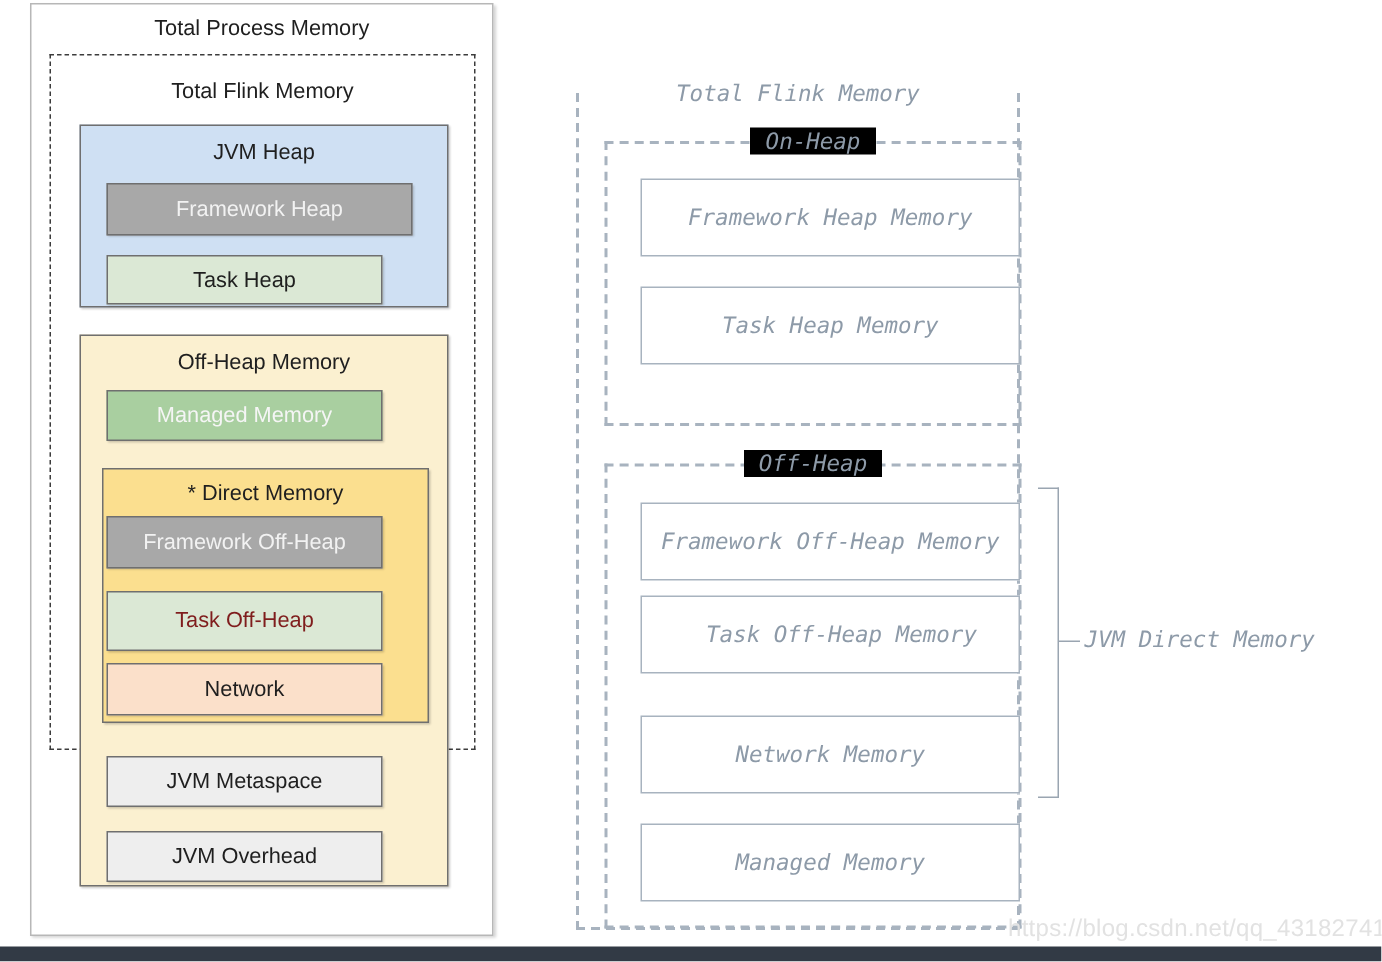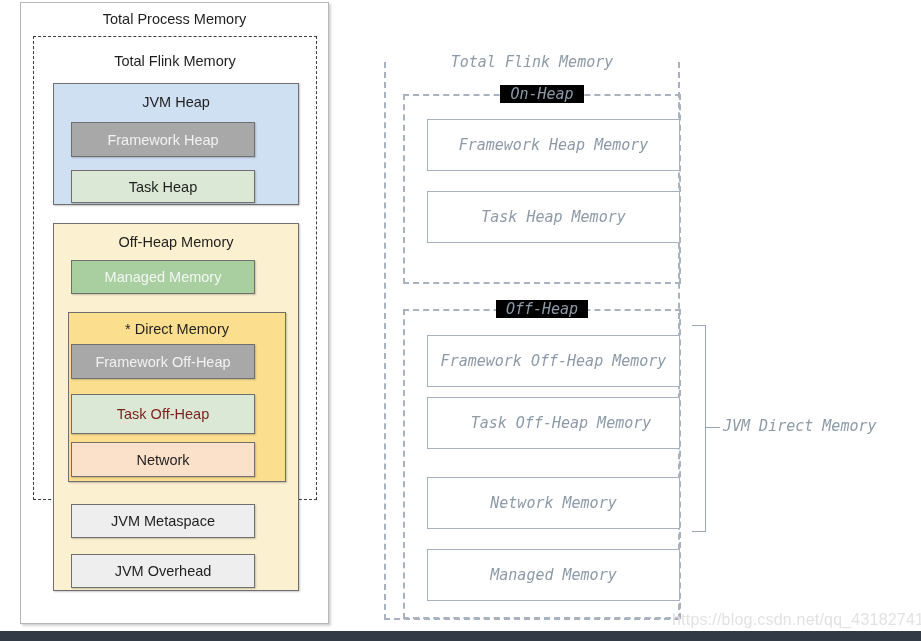--- a/index.html
+++ b/index.html
@@ -60,21 +60,21 @@
   .direct-mem {
     left: 14px; top: 88px; width: 218px; height: 170px;
     background: #fbdf8f; display: block;
   }
   .direct-mem > .ttl { text-align: center; font-size: 14.5px; padding-top: 8px; color:#1f1f1f; }
 
   .inner { position: absolute; border: 1px solid #6f6f6f;
            display: flex; align-items: center; justify-content: center;
            font-size: 14.5px; box-shadow: 1px 1px 1.5px rgba(0,0,0,0.2); }
 
-  .fw-heap  { left: 50px; top: 119px; width: 184px; height: 35px; background:#a8a8a8; color:#f2f2f2; }
+  .fw-heap  { left: 50px; top: 119px; width: 204px; height: 35px; background:#a8a8a8; color:#f2f2f2; }
   .task-heap{ left: 50px; top: 167px; width: 184px; height: 33px; background:#dbe8d5; color:#1f1f1f; }
 
   .managed-mem { left: 50px; top: 257px; width: 184px; height: 34px; background:#a9cfa0; color:#f5f5f5; }
   .fw-offheap  { left: 50px; top: 341px; width: 184px; height: 35px; background:#a8a8a8; color:#f2f2f2; }
   .task-offheap{ left: 50px; top: 391px; width: 184px; height: 40px; background:#dbe8d5; color:#7f1d1d; }
   .network     { left: 50px; top: 439px; width: 184px; height: 35px; background:#fbe0ca; color:#1f1f1f; }
   .metaspace   { left: 50px; top: 501px; width: 184px; height: 34px; background:#eeeeee; color:#1f1f1f;text-align:center; }
   .overhead    { left: 50px; top: 551px; width: 184px; height: 34px; background:#eeeeee; color:#1f1f1f; }
 
   

